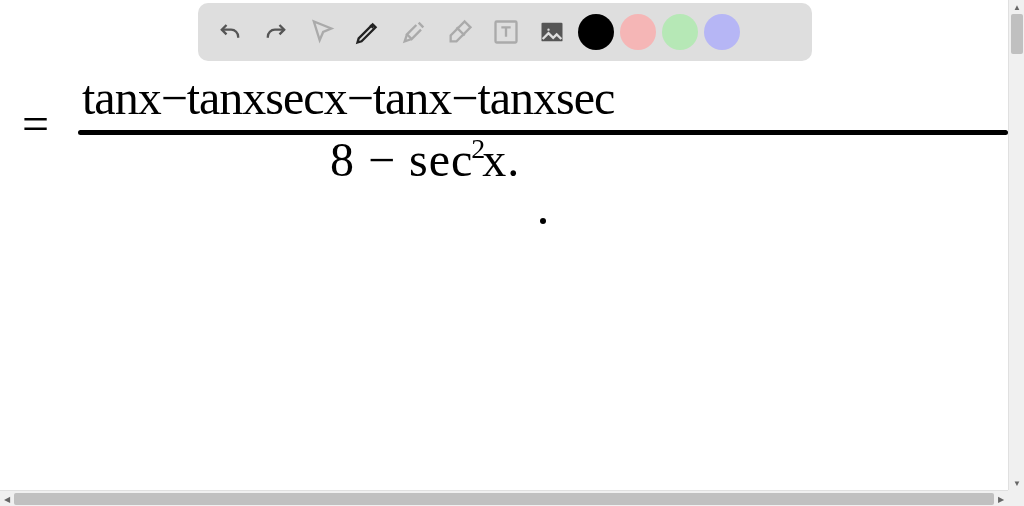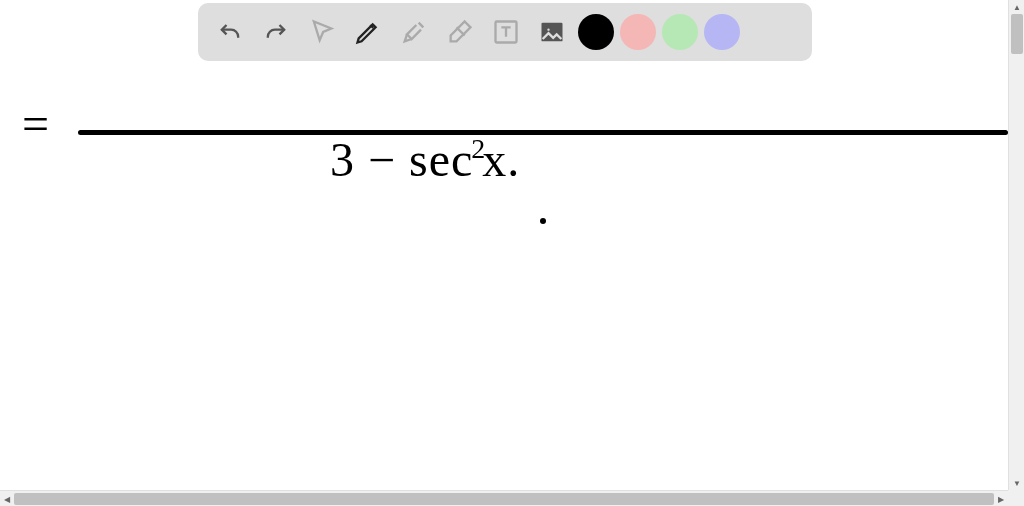--- a/index.html
+++ b/index.html
@@ -250,23 +250,24 @@
     </div>
 
     <div class="color-swatch color-black"></div>
     <div class="color-swatch color-red"></div>
     <div class="color-swatch color-green"></div>
     <div class="color-swatch color-purple"></div>
   </div>
 
   <div class="canvas-area">
     <div class="handwriting eq-sign">=</div>
+    <div class="handwriting numerator">tanx−tanxsecx−tanx−tanxsec</div>
     <div class="fraction-bar"></div>
     <div class="handwriting denominator">
-      <span>3 − sec</span><sup>2</sup><span>x.</span>
+      <span>8 − sec</span><sup>2</sup><span>x.</span>
     </div>
     <div class="stray-dot"></div>
   </div>
 
   <div class="scrollbar-v">
     <div class="arrow-up">▲</div>
     <div class="thumb"></div>
     <div class="arrow-down">▼</div>
   </div>
   <div class="scrollbar-h">

